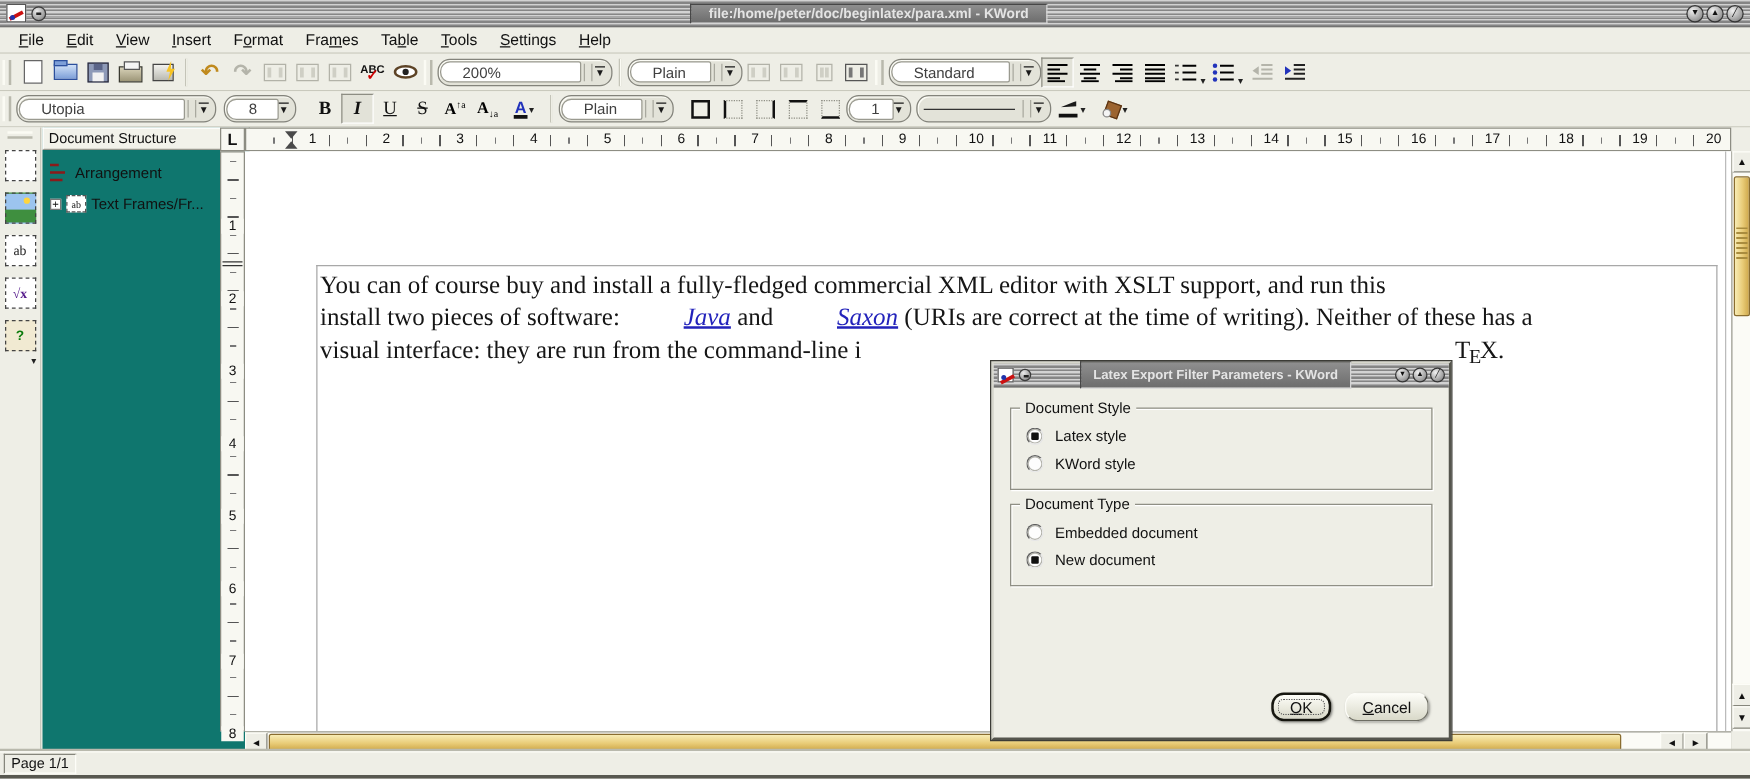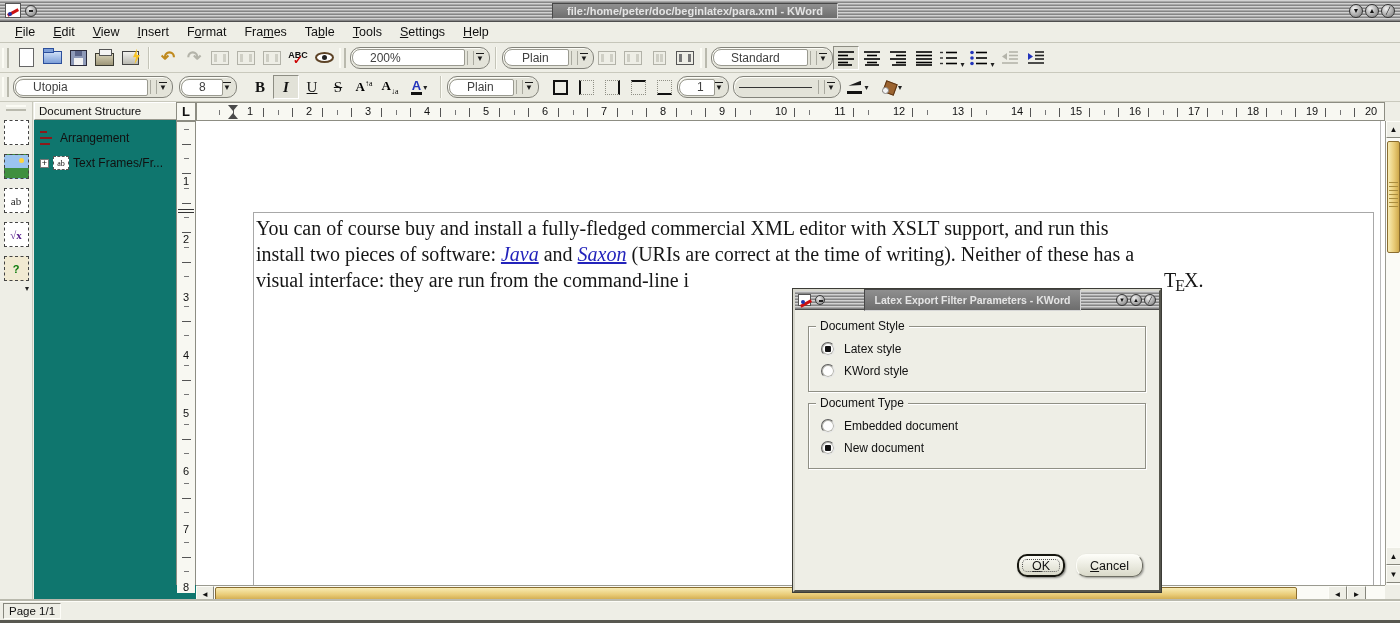--- a/index.html
+++ b/index.html
@@ -139,21 +139,21 @@
                      repeating-linear-gradient(0deg,transparent 0 13.75px,#777 13.75px 14.75px);
     background-size:9px 100%,5px 100%;background-position:5px 2px,7px 2px;background-repeat:no-repeat;}
   .vnum{position:absolute;left:0;width:18px;text-align:center;transform:translateY(-50%);font-size:11px;background:#f8f8f2;color:#111;}
   .vmarker{position:absolute;left:1px;right:1px;top:87px;height:4px;border-top:1px solid #333;border-bottom:1px solid #333;background:#f8f8f2;}
 
   
   .canvas{position:absolute;left:196px;top:19px;width:1189px;height:464px;background:#fff;overflow:hidden;}
   .textframe{position:absolute;left:57px;top:91px;width:1121px;height:500px;border:1px solid #a8a8a8;border-bottom:none;
     font-family:"Liberation Serif",serif;font-size:20px;color:#161616;padding:2px 0 0 2px;}
   .tline{height:26px;line-height:26px;white-space:nowrap;position:relative;}
-  .link{color:#2323bb;font-style:italic;text-decoration:underline;}
+  .link{color:#2323bb;font-style:italic;text-decoration:underline;margin-left:46px;}
   .texlogo{position:absolute;left:908px;top:0;}
   .texlogo .te{display:inline-block;transform:translateY(4px);font-size:16px;margin:0 -1px;}
   .pageedge{position:absolute;right:4px;top:0;bottom:0;width:1px;background:#bbb;}
 
   
   .sbtn{background:#eeeee6;border:1px solid;border-color:#fdfdf8 #86867c #86867c #fdfdf8;color:#111;
     display:flex;align-items:center;justify-content:center;font-size:8px;}
   .vscroll{position:absolute;left:1385px;top:19px;width:15px;height:480px;background:#fbfbf6;border-left:1px solid #9a9a90;}
   .vs-up{position:absolute;left:0;top:0;width:15px;height:17px;}
   .vs-thumb{position:absolute;left:1px;top:20px;width:13px;height:112px;border:1px solid #8a6d2f;border-radius:2px;

